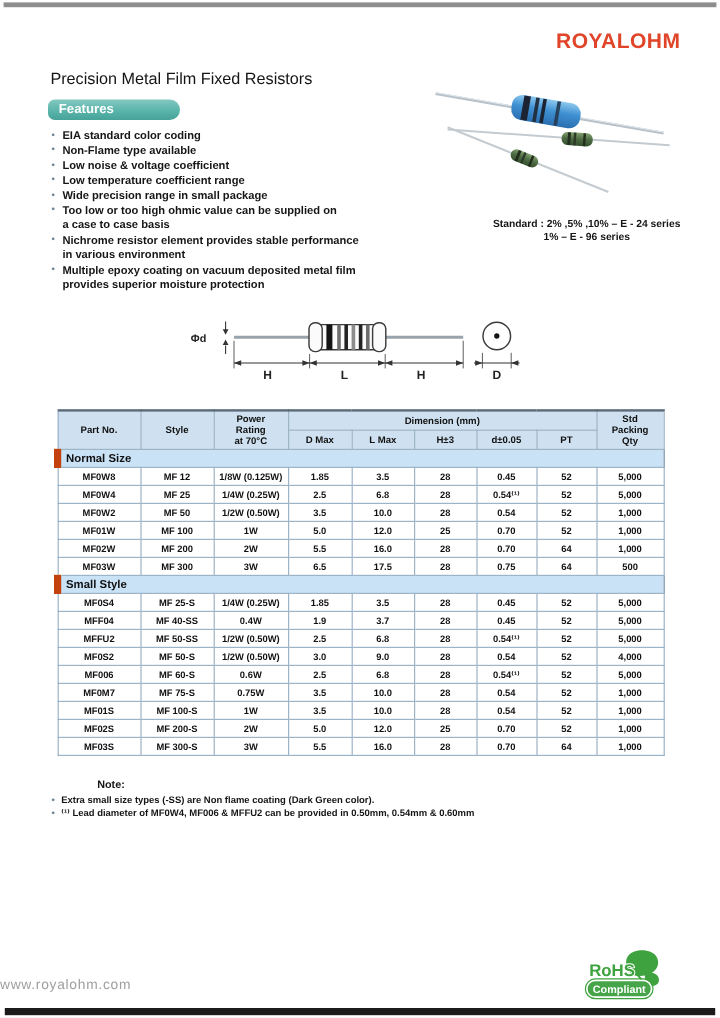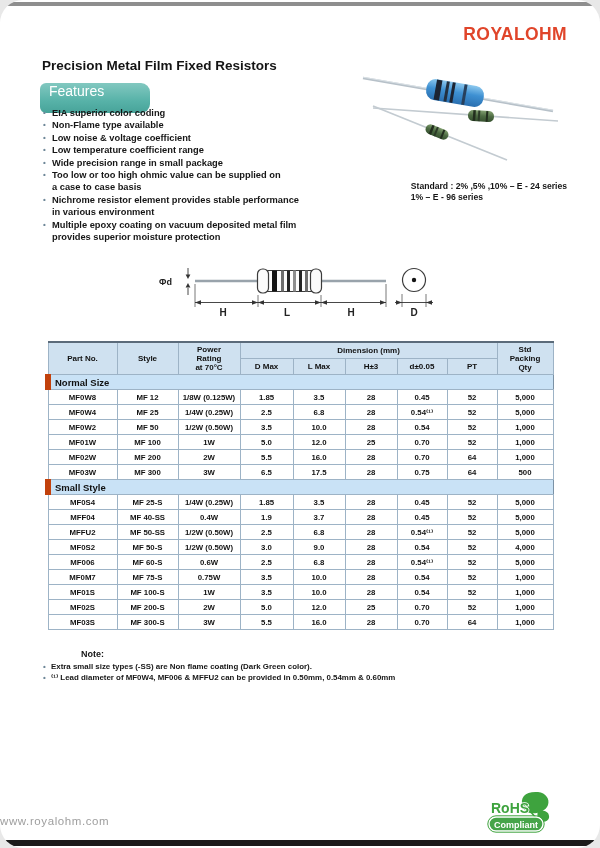--- a/index.html
+++ b/index.html
@@ -1,36 +1,36 @@
 <!DOCTYPE html>
 <html><head>
 <meta charset="utf-8">
 <style>
   * { margin:0; padding:0; box-sizing:border-box; }
   body { background:#e8e8e8; font-family:"Liberation Sans", "DejaVu Sans", sans-serif; }
-  .page { position:relative; width:600px; height:848px; background:#ffffff; overflow:hidden; margin:0 auto; color:#151515;border-radius:23px; }
+  .page { position:relative; width:600px; height:848px; background:#ffffff; overflow:hidden; margin:0 auto; color:#151515; }
 
   .topbar { position:absolute; top:2px; left:3px; right:3px; height:3.5px; background:#8e8e8e; }
   .bottombar { position:absolute; bottom:2px; left:4px; right:4px; height:6px; background:#1b1b1b; }
 
   .logo { position:absolute; top:24px; right:33px; font-size:17.5px; font-weight:bold; color:#e0452a; letter-spacing:0.4px; }
-  .title { position:absolute; top:58px; left:42px; font-size:13.5px; font-weight:bold; color:#141414; }
-
-  .badge { position:absolute; top:83px; left:40px; width:110px; height:30px;
+  .title { position:absolute; top:58px; left:42px; font-size:13.5px; font-weight:normal; color:#141414; }
+
+  .badge { position:absolute; top:83px; left:40px; width:110px; height:17px;
            background:linear-gradient(180deg,#82c8c0 0%, #57b2a8 60%, #47a399 100%);
-           border-radius:6px 9px 9px 6px; color:#ffffff; font-size:14px; font-weight:normal;
+           border-radius:6px 9px 9px 6px; color:#ffffff; font-size:11px; font-weight:bold;
            line-height:17px; padding-left:9px; }
 
   .features { position:absolute; top:107px; left:42px; width:268px; list-style:none; }
   .features li { position:relative; padding-left:10px; font-size:9.3px; font-weight:bold; line-height:12.4px; color:#161616; }
   .blt { position:absolute; left:1px; top:0; font-size:8px; color:#6e8798; }
   .pre { white-space:pre-line; }
 
   .photo { position:absolute; left:345px; top:70px; }
-  .standard { position:absolute; top:181px; right:33px; text-align:left; font-size:8.6px; font-weight:bold; line-height:11px; color:#161616; }
+  .standard { position:absolute; top:181px; right:33px; text-align:center; font-size:8.6px; font-weight:bold; line-height:11px; color:#161616; }
 
   .drawing { position:absolute; left:58px; top:254px; }
 
   .tablewrap { position:absolute; left:45px; top:341px; width:506px; }
   table.dt { border-collapse:collapse; width:506px; table-layout:fixed; }
   table.dt th, table.dt td { border:1px solid #9db3c6; font-weight:bold; color:#111;
        text-align:center; vertical-align:middle; }
   table.dt { border:1px solid #7b92a6; border-top:2px solid #5b6b7a; }
   table.dt th { background:#cfe1f0; font-size:8px; line-height:9px; padding:2px 1px; }
   table.dt td { font-size:7.8px; height:15px; padding:0 1px; background:#ffffff; }
@@ -53,21 +53,21 @@
 
   <div class="topbar"></div>
 
   <div class="logo">ROYALOHM</div>
 
   <div class="title">Precision Metal Film Fixed Resistors</div>
 
   <div class="badge">Features</div>
 
   <ul class="features">
-      <li><span class="blt">•</span><span class="pre">EIA superior color coding</span></li>
+      <li><span class="blt">•</span><span class="pre">EIA standard color coding</span></li>
       <li><span class="blt">•</span><span class="pre">Non-Flame type available</span></li>
       <li><span class="blt">•</span><span class="pre">Low noise &amp; voltage coefficient</span></li>
       <li><span class="blt">•</span><span class="pre">Low temperature coefficient range</span></li>
       <li><span class="blt">•</span><span class="pre">Wide precision range in small package</span></li>
       <li><span class="blt">•</span><span class="pre">Too low or too high ohmic value can be supplied on
 a case to case basis</span></li>
       <li><span class="blt">•</span><span class="pre">Nichrome resistor element provides stable performance
 in various environment</span></li>
       <li><span class="blt">•</span><span class="pre">Multiple epoxy coating on vacuum deposited metal film
 provides superior moisture protection</span></li>

